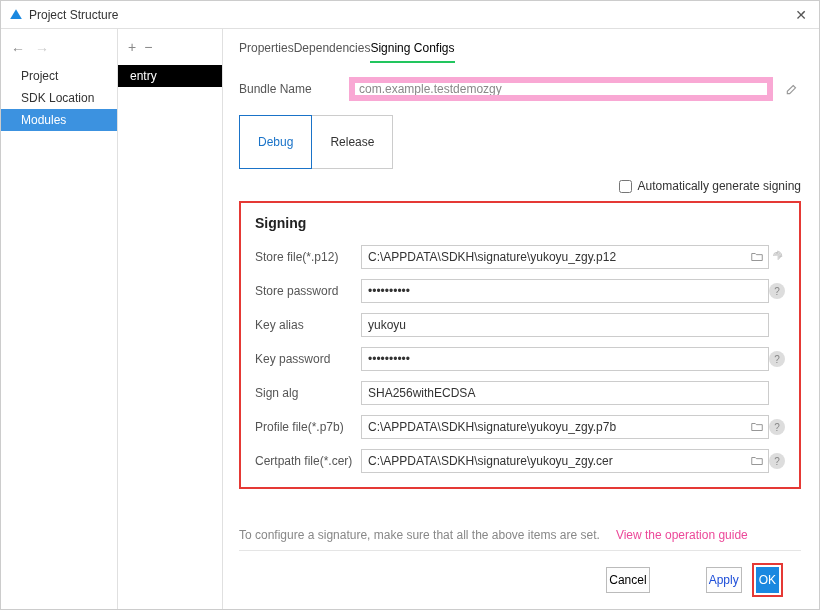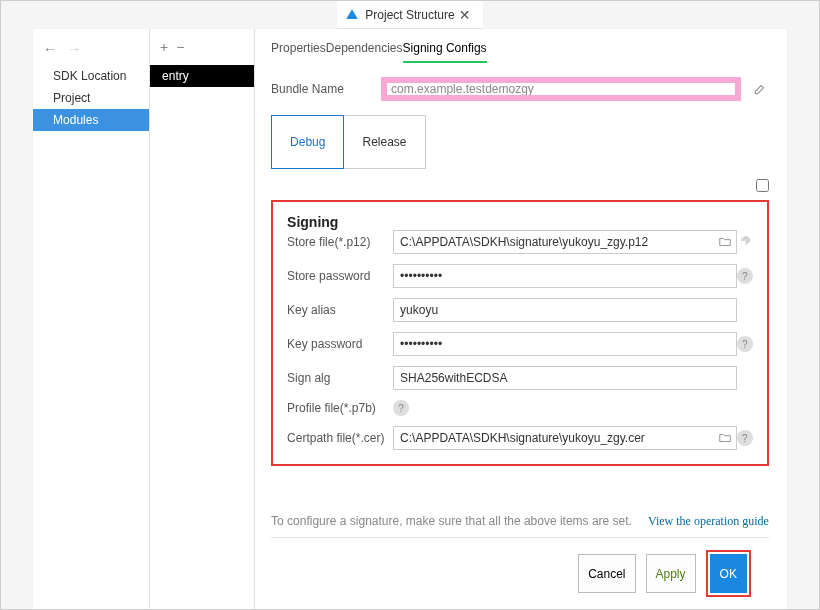--- a/index.html
+++ b/index.html
@@ -1,17 +1,17 @@
 <!DOCTYPE html>
 <html><head>
   <meta charset="utf-8">
   <style>
     * { box-sizing: border-box; margin: 0; padding: 0; font-family: -apple-system, "Segoe UI", sans-serif; }
     body { width: 820px; height: 610px; background: #fff; font-size: 12px; color: #333; overflow: hidden; }
-    .window { border: 1px solid #ccc; width: 820px; height: 610px; display: flex; flex-direction: column; background: #f5f5f5; align-items: center; }
+    .window { border: 1px solid #ccc; width: 820px; height: 610px; display: flex; flex-direction: column; background: #f5f5f5; }
     .titlebar { display: flex; align-items: center; height: 28px; padding: 0 8px; background: #fff; border-bottom: 1px solid #e0e0e0; }
     .titlebar .app-icon { width: 14px; height: 14px; margin-right: 6px; }
     .titlebar .title { flex: 1; font-size: 12px; color: #333; }
     .titlebar .close { width: 20px; text-align: center; font-size: 14px; color: #555; cursor: pointer; }
     .content { flex: 1; display: flex; background: #fff; position: relative; }
     .left-panel { width: 117px; border-right: 1px solid #e0e0e0; background: #fff; padding-top: 6px; }
     .nav-arrow-row { display: flex; align-items: center; padding: 4px 10px 10px; gap: 10px; }
     .nav-arrow { color: #888; font-size: 14px; cursor: pointer; }
     .nav-arrow.disabled { color: #ccc; }
     .left-item { padding: 4px 12px 4px 20px; font-size: 12px; color: #333; cursor: pointer; }
@@ -30,34 +30,34 @@
     .field-input { flex: 1; height: 24px; border: 6px solid #f9a8d4; padding: 0 4px; font-size: 12px; color: #333; background: #fff; }
     .field-input.readonly { color: #888; }
     .icon-btn { width: 18px; height: 18px; color: #999; cursor: pointer; display: flex; align-items: center; justify-content: center; }
     .mode-tabs { display: flex; margin-bottom: 10px; }
     .mode-tab { border: 1px solid #ccc; padding: 19px 18px; font-size: 12px; cursor: pointer; background: #fff; }
     .mode-tab + .mode-tab { border-left: none; }
     .mode-tab.active { color: #1a73c8; border-color: #1a73c8; position: relative; z-index: 1; }
     .auto-row { display: flex; justify-content: flex-end; align-items: center; gap: 6px; margin-bottom: 8px; font-size: 12px; color: #333; }
     .auto-row input[type="checkbox"] { width: 13px; height: 13px; }
     .signing-box { border: 2px solid #e53935; padding: 12px 14px 14px; margin-bottom: 8px; }
-    .signing-title { font-weight: bold; font-size: 14px; color: #222; }
+    .signing-title { font-weight: bold; font-size: 14px; margin-bottom: 14px; color: #222; }
     .sign-row { display: flex; align-items: center; margin-bottom: 10px; }
     .sign-label { width: 106px; font-size: 12px; color: #555; }
     .sign-input-wrap { flex: 1; display: flex; align-items: center; border: 1px solid #ccc; height: 24px; background: #fff; }
     .sign-input-wrap input { border: none; flex: 1; height: 100%; padding: 0 6px; font-size: 12px; color: #333; outline: none; background: transparent; }
     .folder-icon { width: 22px; height: 100%; display: flex; align-items: center; justify-content: center; color: #888; cursor: pointer; border-left: 0px solid #eee; }
     .help-icon { width: 16px; height: 16px; border-radius: 50%; background: #ddd; color: #888; font-size: 10px; display: flex; align-items: center; justify-content: center; cursor: pointer; flex-shrink: 0; }
     .fingerprint-icon { width: 16px; height: 16px; color: #bbb; display: flex; align-items: center; justify-content: center; cursor: pointer; flex-shrink: 0; }
     .hint-row { font-size: 12px; color: #888; margin-top: auto; padding: 8px 0; display: flex; gap: 16px; }
-    .hint-row .link { color: #0369a1; cursor: pointer; font-family: Liberation Serif, serif; }
+    .hint-row .link { color: #ec4899; cursor: pointer; }
     .footer { display: flex; justify-content: flex-end; align-items: center; gap: 10px; padding: 12px 18px; border-top: 1px solid #e5e5e5; background: #fff; }
-    .btn { height: 39px; padding: 0 9px; border: 1px solid #bbb; background: #fdfdfd; font-size: 12px; cursor: pointer; }
+    .btn { height: 26px; padding: 0 2px; border: 1px solid #bbb; background: #fdfdfd; font-size: 12px; cursor: pointer; }
     .btn.primary { background: #1a88e0; color: #fff; border-color: #1a88e0; }
-    .btn.disabled { color: #4d7c0f; cursor: default; }
+    .btn.disabled { color: #1d4ed8; cursor: default; margin-left: 46px; }
     .ok-wrap { border: 2px solid #e53935; padding: 2px; }
   </style>
 </head>
 <body>
 
 <div class="window">
   <div class="titlebar">
     <span class="app-icon">
       <svg viewBox="0 0 24 24" width="14" height="14">
           <path fill="#1a88e0" d="M12 2L2 19h20L12 2z"></path>
@@ -66,22 +66,22 @@
     <span class="title">Project Structure</span>
     <span class="close">✕</span>
   </div>
 
   <div class="content">
     <div class="left-panel">
       <div class="nav-arrow-row">
         <span class="nav-arrow">←</span>
         <span class="nav-arrow disabled">→</span>
       </div>
+      <div class="left-item">Project</div>
       <div class="left-item">SDK Location</div>
-      <div class="left-item">Project</div>
       <div class="left-item selected">Modules</div>
     </div>
 
     <div class="mid-panel">
       <div class="mid-toolbar">
         <span>+</span>
         <span>−</span>
       </div>
       <div class="mid-item selected">entry</div>
     </div>
@@ -103,20 +103,21 @@
         </span>
       </div>
 
       <div class="mode-tabs">
         <div class="mode-tab active">Debug</div>
         <div class="mode-tab">Release</div>
       </div>
 
       <div class="auto-row">
         <input type="checkbox" style="">
+        <span>Automatically generate signing</span>
       </div>
 
       <div class="signing-box">
         <div class="signing-title">Signing</div>
 
         <div class="sign-row">
           <div class="sign-label">Store file(*.p12)</div>
           <div class="sign-input-wrap">
             <input value="C:\APPDATA\SDKH\signature\yukoyu_zgy.p12" style="">
             <span class="folder-icon">
@@ -159,20 +160,28 @@
         <div class="sign-row">
           <div class="sign-label">Sign alg</div>
           <div class="sign-input-wrap">
             <input value="SHA256withECDSA" style="">
           </div>
           <span style="width:16px"></span>
         </div>
 
         <div class="sign-row">
           <div class="sign-label">Profile file(*.p7b)</div>
+          <div class="sign-input-wrap">
+            <input value="C:\APPDATA\SDKH\signature\yukoyu_zgy.p7b" style="">
+            <span class="folder-icon">
+              <svg viewBox="0 0 24 24" width="14" height="14">
+                  <path fill="none" stroke="#888" stroke-width="1.5" d="M3 6h6l2 2h10v10H3V6z"></path>
+                </svg>
+            </span>
+          </div>
           <span class="help-icon">?</span>
         </div>
 
         <div class="sign-row" style="margin-bottom:0">
           <div class="sign-label">Certpath file(*.cer)</div>
           <div class="sign-input-wrap">
             <input value="C:\APPDATA\SDKH\signature\yukoyu_zgy.cer" style="">
             <span class="folder-icon">
               <svg viewBox="0 0 24 24" width="14" height="14">
                   <path fill="none" stroke="#888" stroke-width="1.5" d="M3 6h6l2 2h10v10H3V6z"></path>

